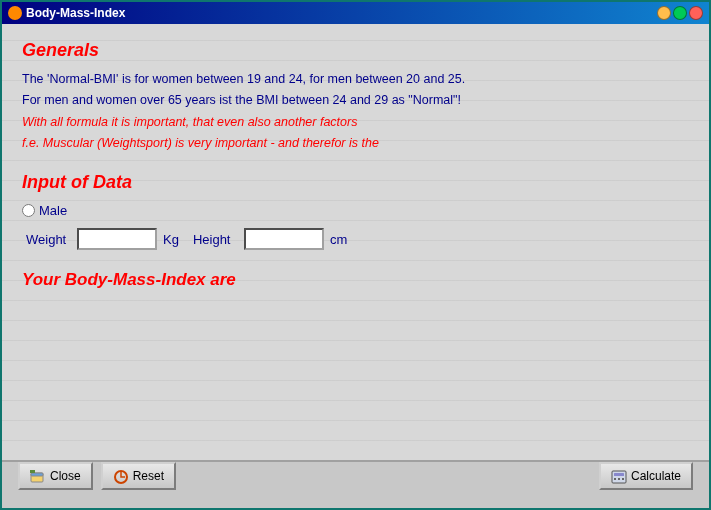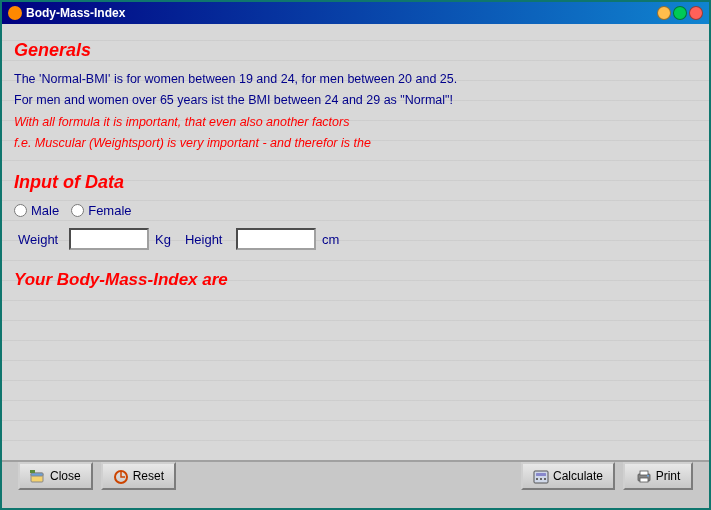--- a/index.html
+++ b/index.html
@@ -77,21 +77,21 @@
     .content-area {
       flex: 1;
       background: #d8d8d8;
       background-image: repeating-linear-gradient(
         0deg,
         transparent,
         transparent 19px,
         rgba(180,180,180,0.3) 19px,
         rgba(180,180,180,0.3) 20px
       );
-      padding: 16px 12px;
+      padding: 16px 20px;
       overflow: hidden;
     }
 
     .section-title {
       font-family: Arial, sans-serif;
       font-size: 18px;
       font-weight: bold;
       font-style: italic;
       color: #ff0000;
       margin-bottom: 8px;
@@ -112,22 +112,22 @@
       font-style: italic;
     }
 
     .section-gap {
       margin-top: 18px;
     }
 
     .radio-group {
       margin: 10px 0;
       display: flex;
-      flex-direction: row;
-      gap: 12px;
+      flex-direction: column;
+      gap: 20px;
     }
 
     .radio-item {
       display: flex;
       align-items: center;
       gap: 4px;
       color: #00008b;
       font-size: 13px;
     }
 
@@ -231,24 +231,20 @@
     <div class="info-text-red">f.e. Muscular (Weightsport) is very important - and therefor is the</div>
 
     <div class="section-gap">
       <div class="section-title">Input of Data</div>
 
       <div class="radio-group">
         <label class="radio-item">
           <input type="radio" name="gender" value="male" style="">
           <span>Male</span>
         </label>
-        <label class="radio-item">
-          <input type="radio" name="gender" value="female" style="">
-          <span>Female</span>
-        </label>
       </div>
 
       <div class="input-row">
         <span class="input-label">Weight</span>
         <input type="text" class="data-input" style="">
         <span class="unit-label">Kg</span>
         <span class="input-label" style="margin-left:8px;">Height</span>
         <input type="text" class="data-input" style="">
         <span class="unit-label">cm</span>
       </div>
@@ -287,25 +283,14 @@
           <rect x="1" y="1" width="14" height="12" rx="1" fill="#d0d8e8" stroke="#555" stroke-width="1"></rect>
           <rect x="3" y="3" width="10" height="3" fill="#8888cc" rx="0.5"></rect>
           <rect x="3" y="8" width="2" height="2" fill="#666"></rect>
           <rect x="7" y="8" width="2" height="2" fill="#666"></rect>
           <rect x="11" y="8" width="2" height="2" fill="#666"></rect>
         </svg>
       </span>
       <span>Calculate</span>
     </button>
 
-    <button class="footer-btn">
-      <span class="btn-icon">
-        <svg width="16" height="14" viewBox="0 0 16 14" style="display:inline-block;vertical-align:middle;">
-          <rect x="2" y="4" width="12" height="7" rx="1" fill="#888" stroke="#555" stroke-width="0.8"></rect>
-          <rect x="4" y="1" width="8" height="4" fill="#fff" stroke="#555" stroke-width="0.8"></rect>
-          <rect x="4" y="8" width="8" height="4" fill="#fff" stroke="#555" stroke-width="0.8"></rect>
-          <rect x="11" y="5" width="2" height="1.5" fill="#6a9fd8"></rect>
-        </svg>
-      </span>
-      <span>Print</span>
-    </button>
   </div>
 </div>
 
 </body></html>

